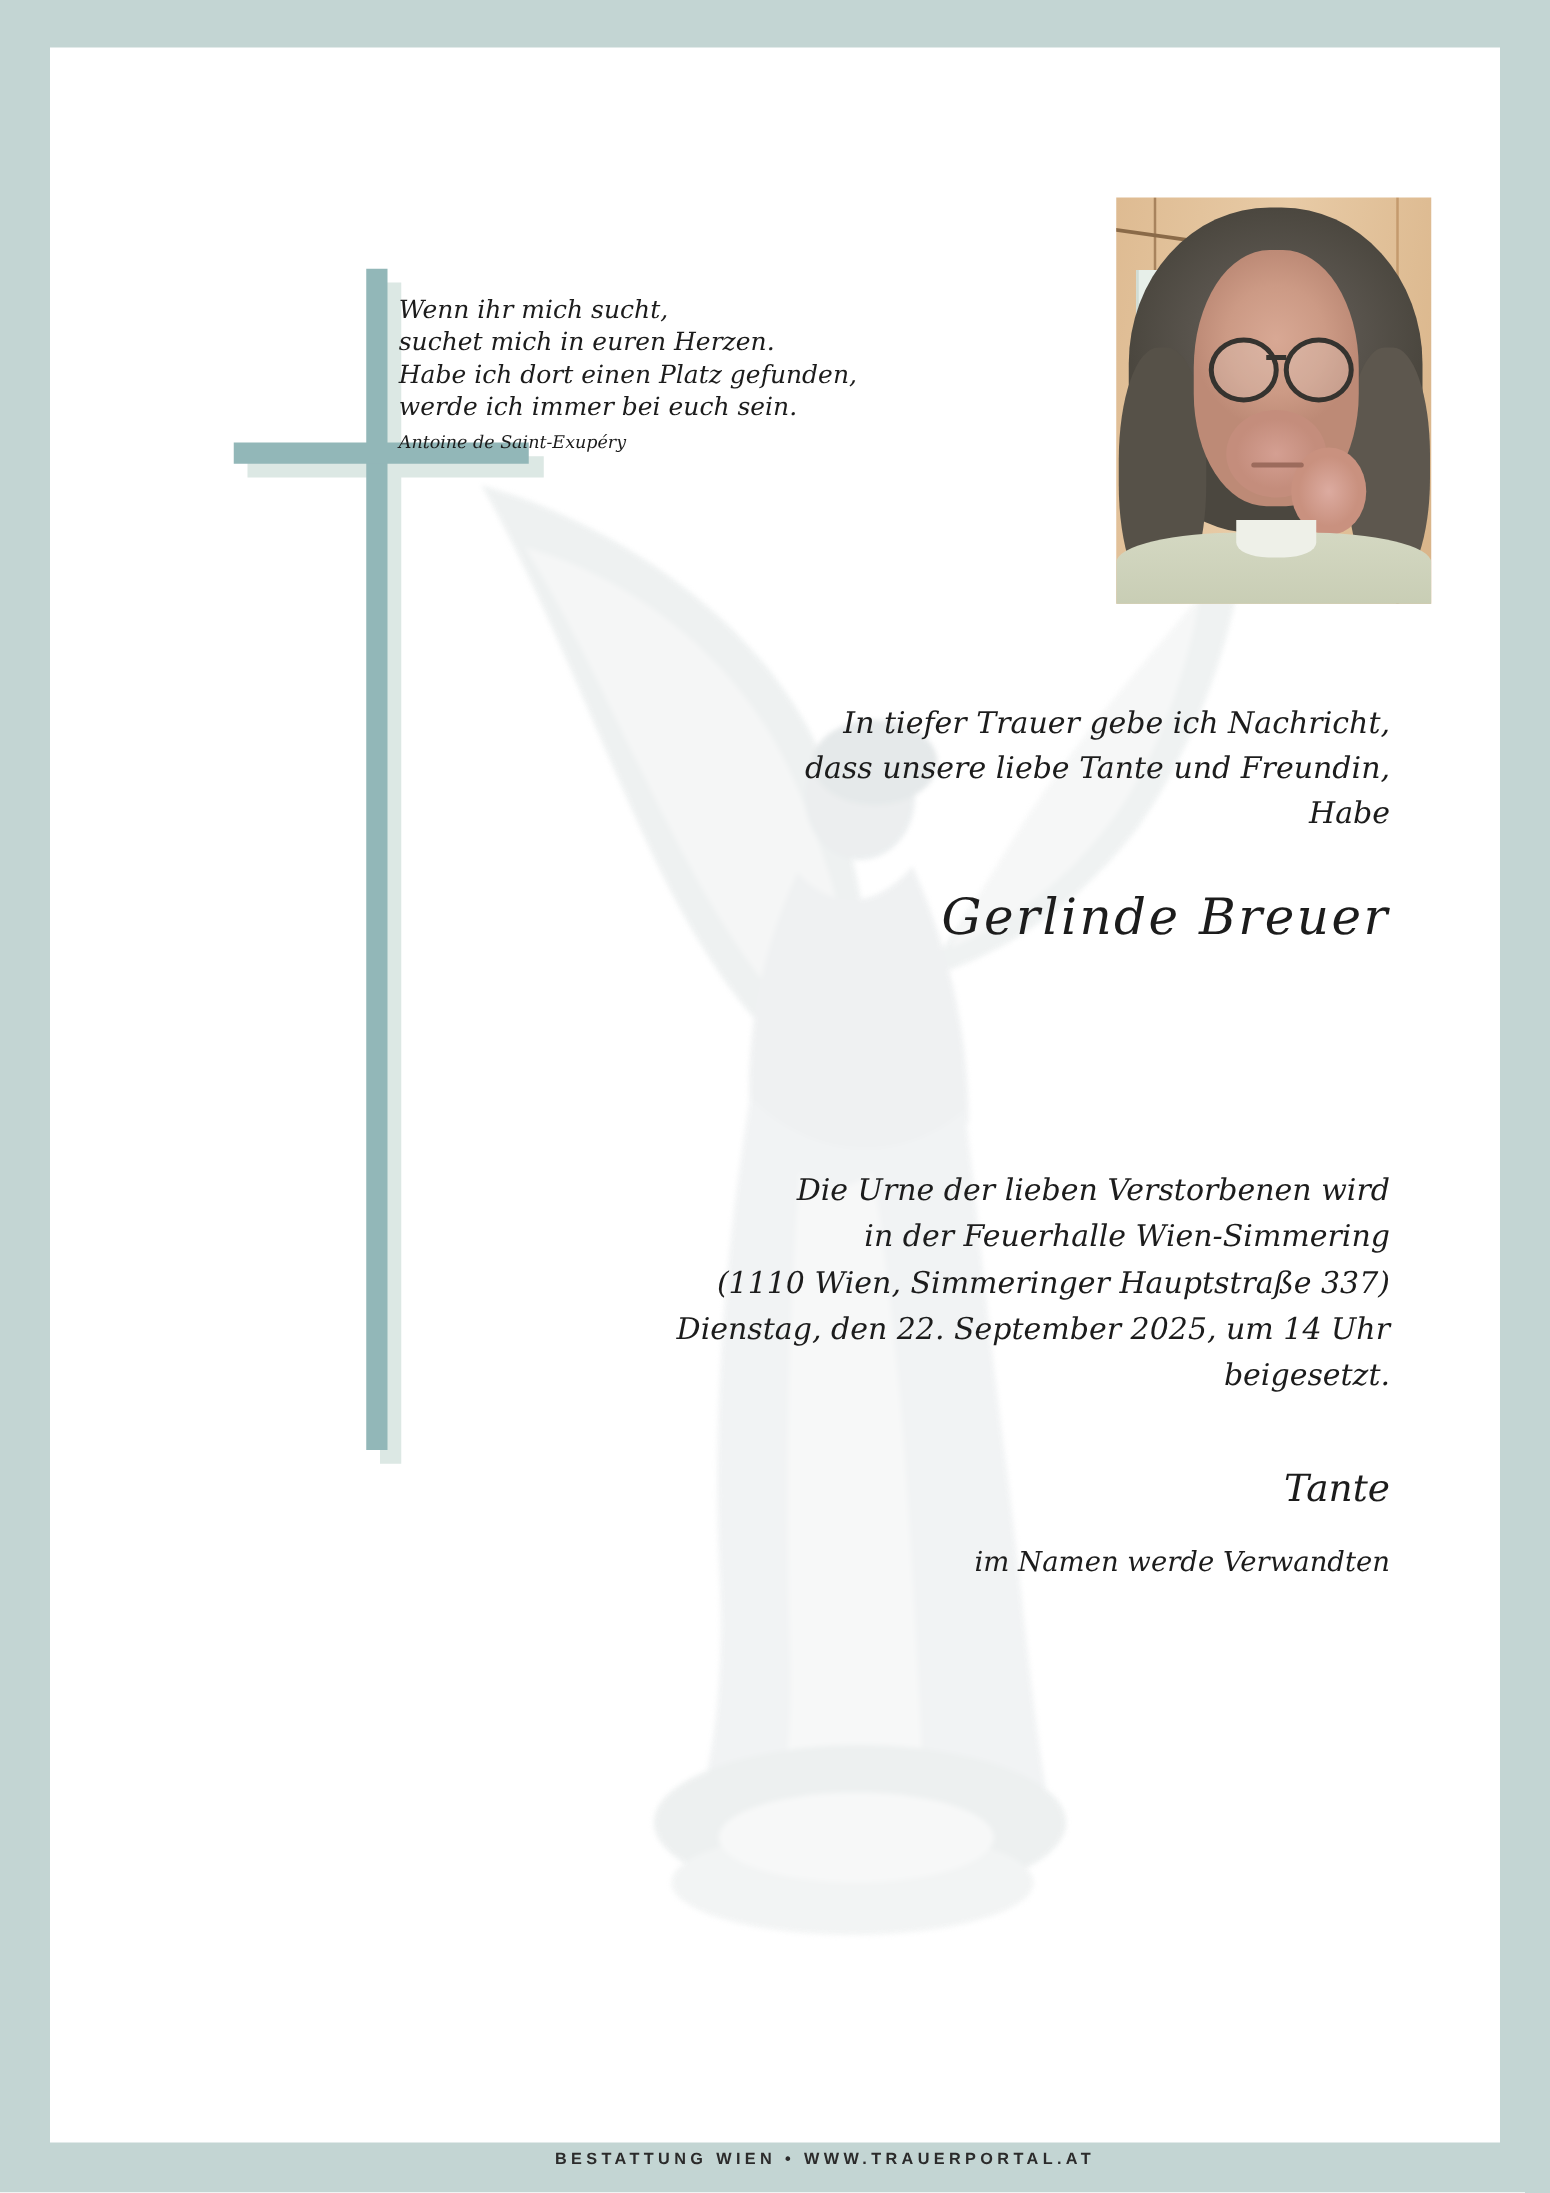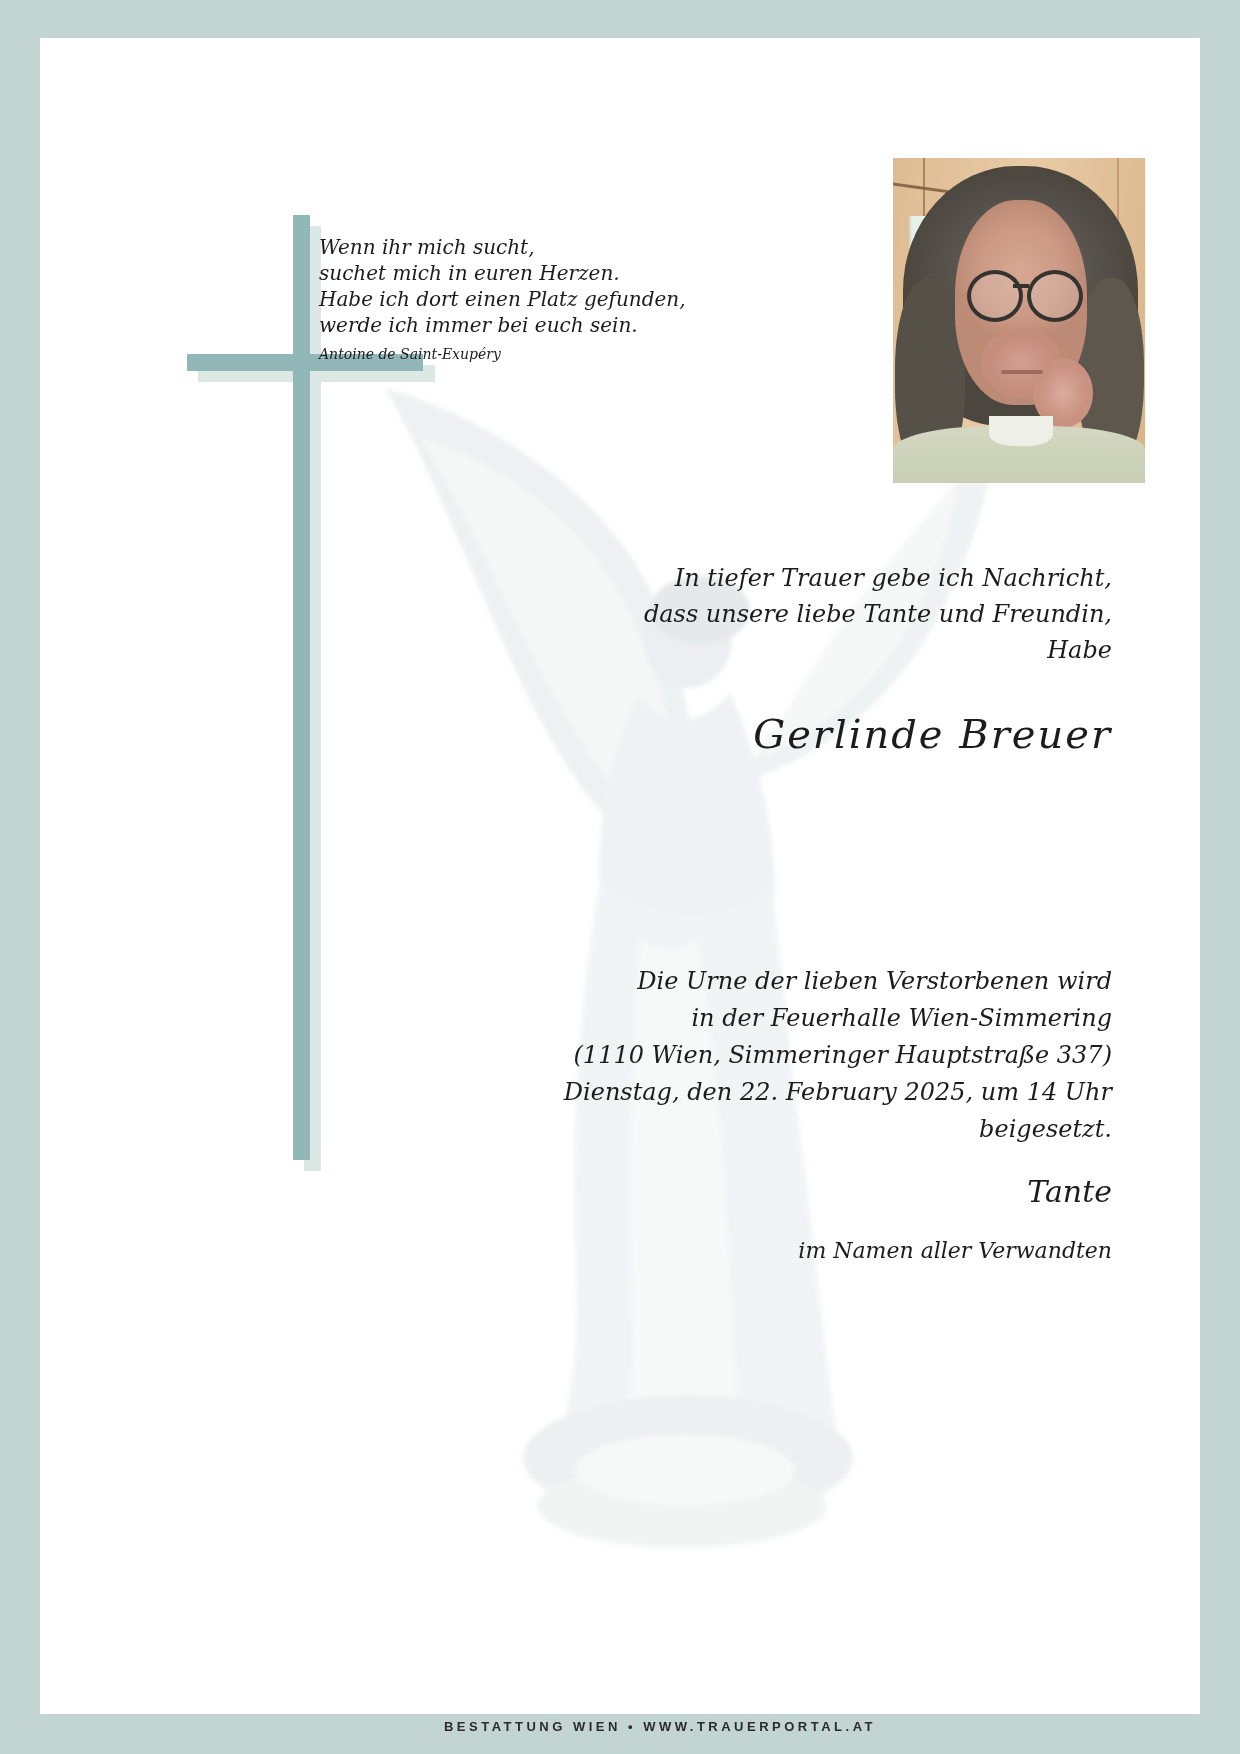--- a/index.html
+++ b/index.html
@@ -68,21 +68,21 @@
   .quote-block{
     left:279px;top:196px;width:680px;
     font-size:20px;line-height:26px;
   }
   .quote-attrib{font-size:14px;margin-top:3px;}
 
   .col{left:392px;width:680px;text-align:right;}
   .intro{top:522px;font-size:24px;line-height:36px;}
   .name{top:664px;font-size:40px;letter-spacing:2px;line-height:64px;}
   .death{top:796px;font-size:24px;line-height:37px;}
-  .burial{top:925px;font-size:24px;line-height:37px;}
+  .burial{top:896px;font-size:24px;line-height:37px;}
   .mourner{top:1136px;font-size:30px;}
   .mourner-sub{top:1200px;font-size:22px;}
   .place-date{top:1418px;font-size:25px;}
 
   .footer{
     position:absolute;left:0;top:1681px;width:1240px;text-align:center;z-index:4;
     font-family:"Liberation Sans", sans-serif;font-style:normal;
     font-size:13px;letter-spacing:3.5px;color:#2b2b2b;font-weight:bold;
   }
 </style>
@@ -162,22 +162,22 @@
       <div>Habe</div>
     </div>
 
     <div class="txt col name">Gerlinde Breuer</div>
 
 
     <div class="txt col burial">
       <div>Die Urne der lieben Verstorbenen wird</div>
       <div>in der Feuerhalle Wien-Simmering</div>
       <div>(1110 Wien, Simmeringer Hauptstraße 337)</div>
-      <div>Dienstag, den 22. February 2025, um 14 Uhr beigesetzt.</div>
+      <div>Dienstag, den 22. September 2025, um 14 Uhr beigesetzt.</div>
     </div>
 
     <div class="txt col mourner">Tante</div>
-    <div class="txt col mourner-sub">im Namen aller Verwandten</div>
+    <div class="txt col mourner-sub">im Namen werde Verwandten</div>
 
     <div class="footer">BESTATTUNG WIEN • WWW.TRAUERPORTAL.AT</div>
 
   </div>
 </div>
 
 </body></html>

